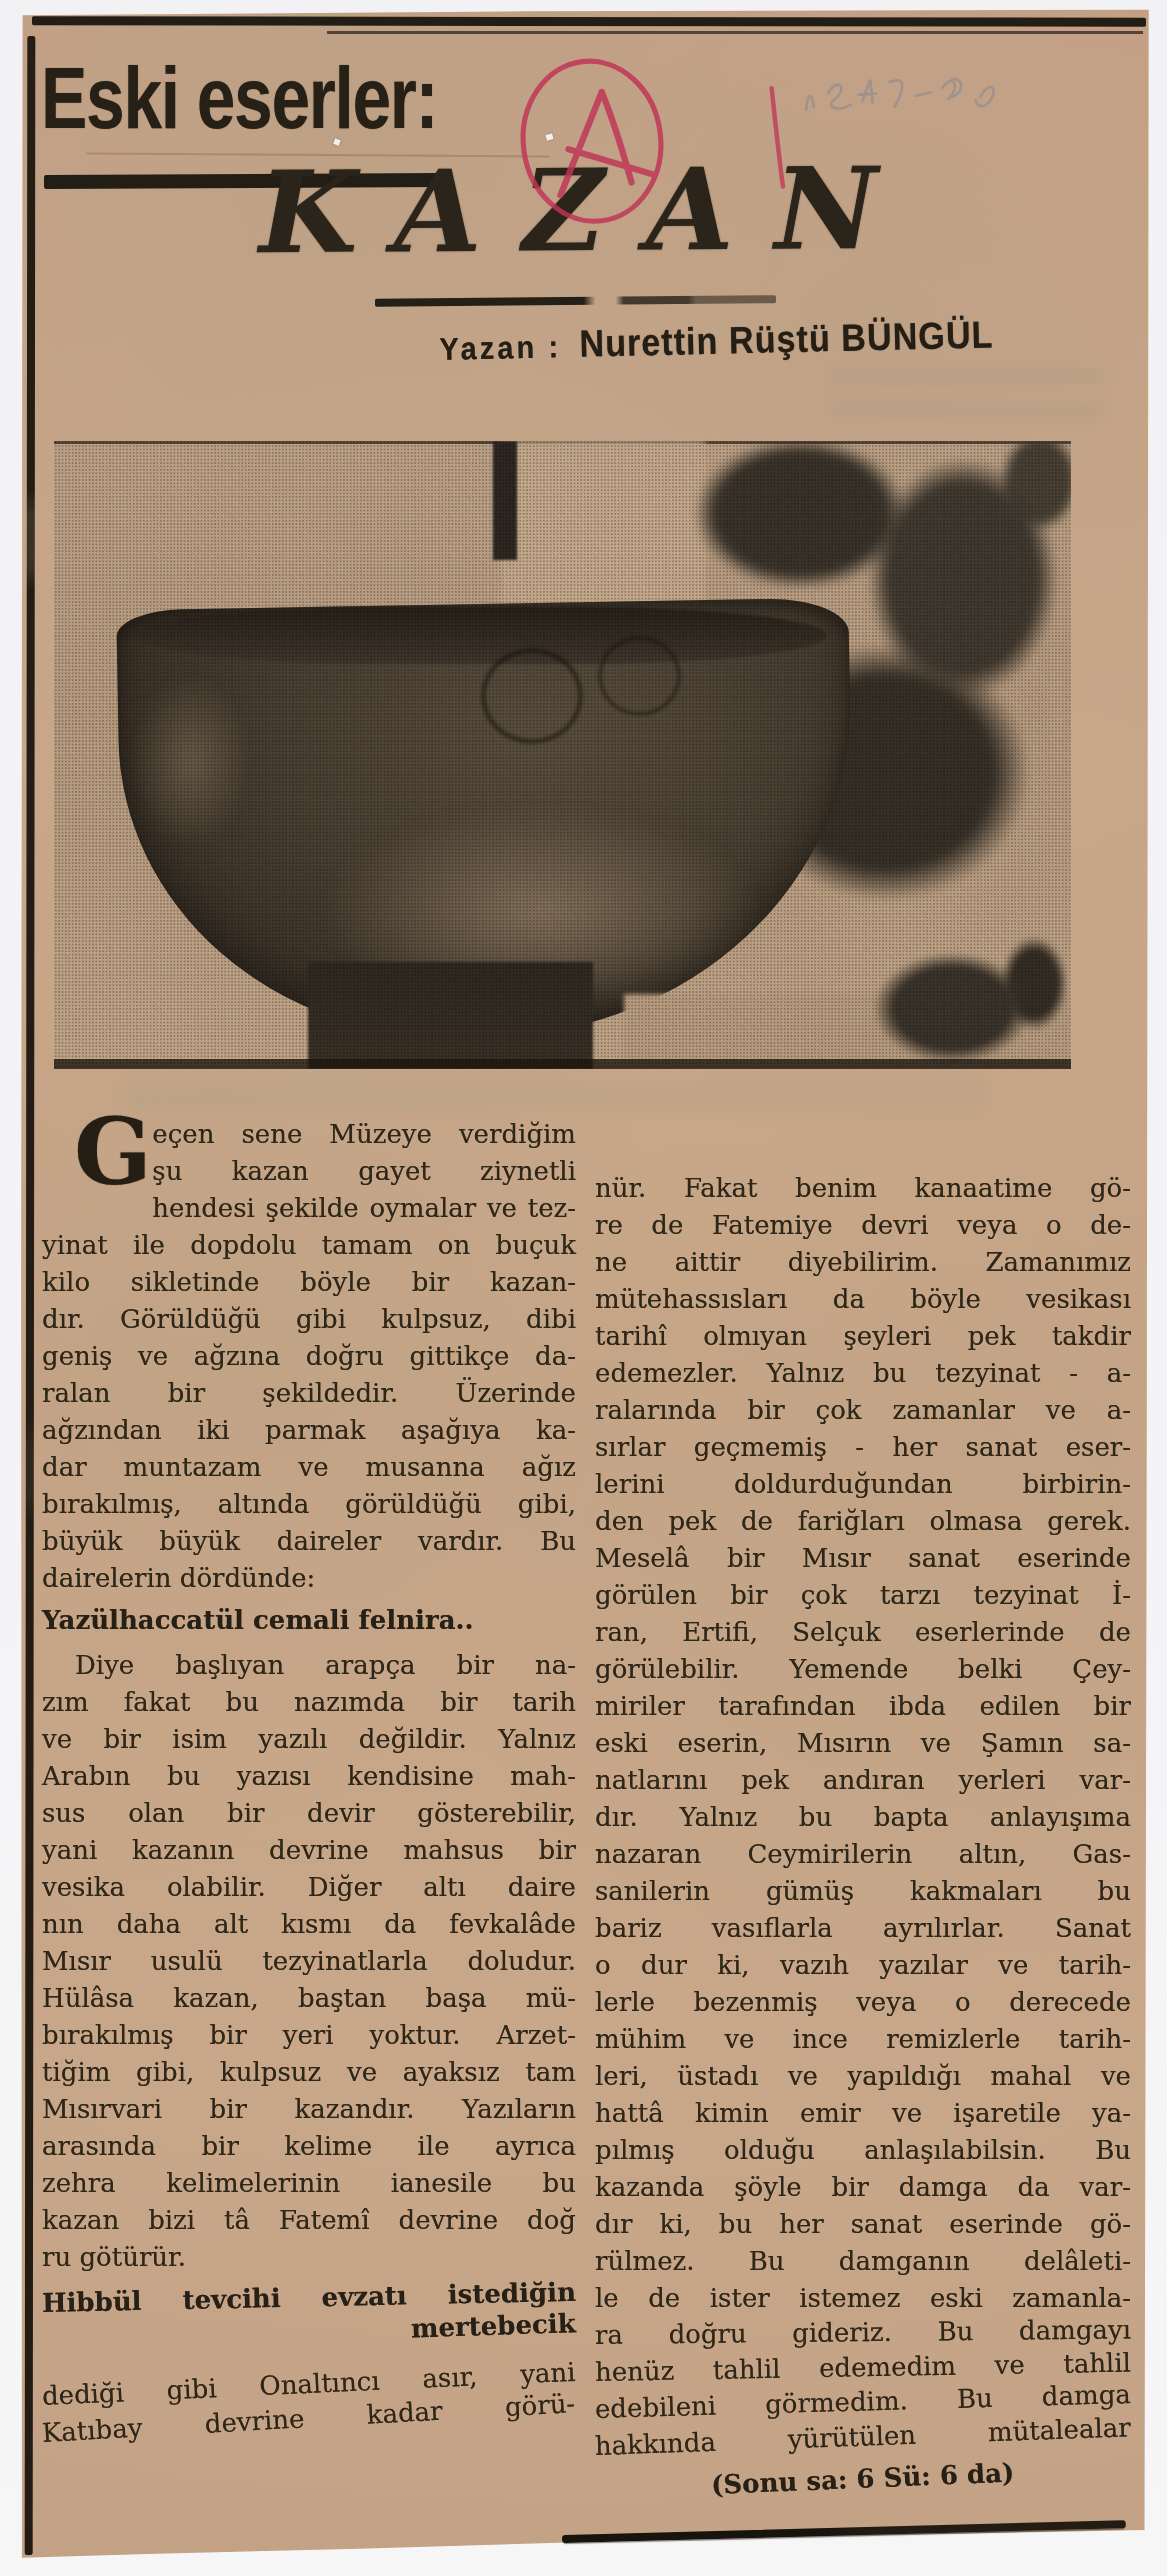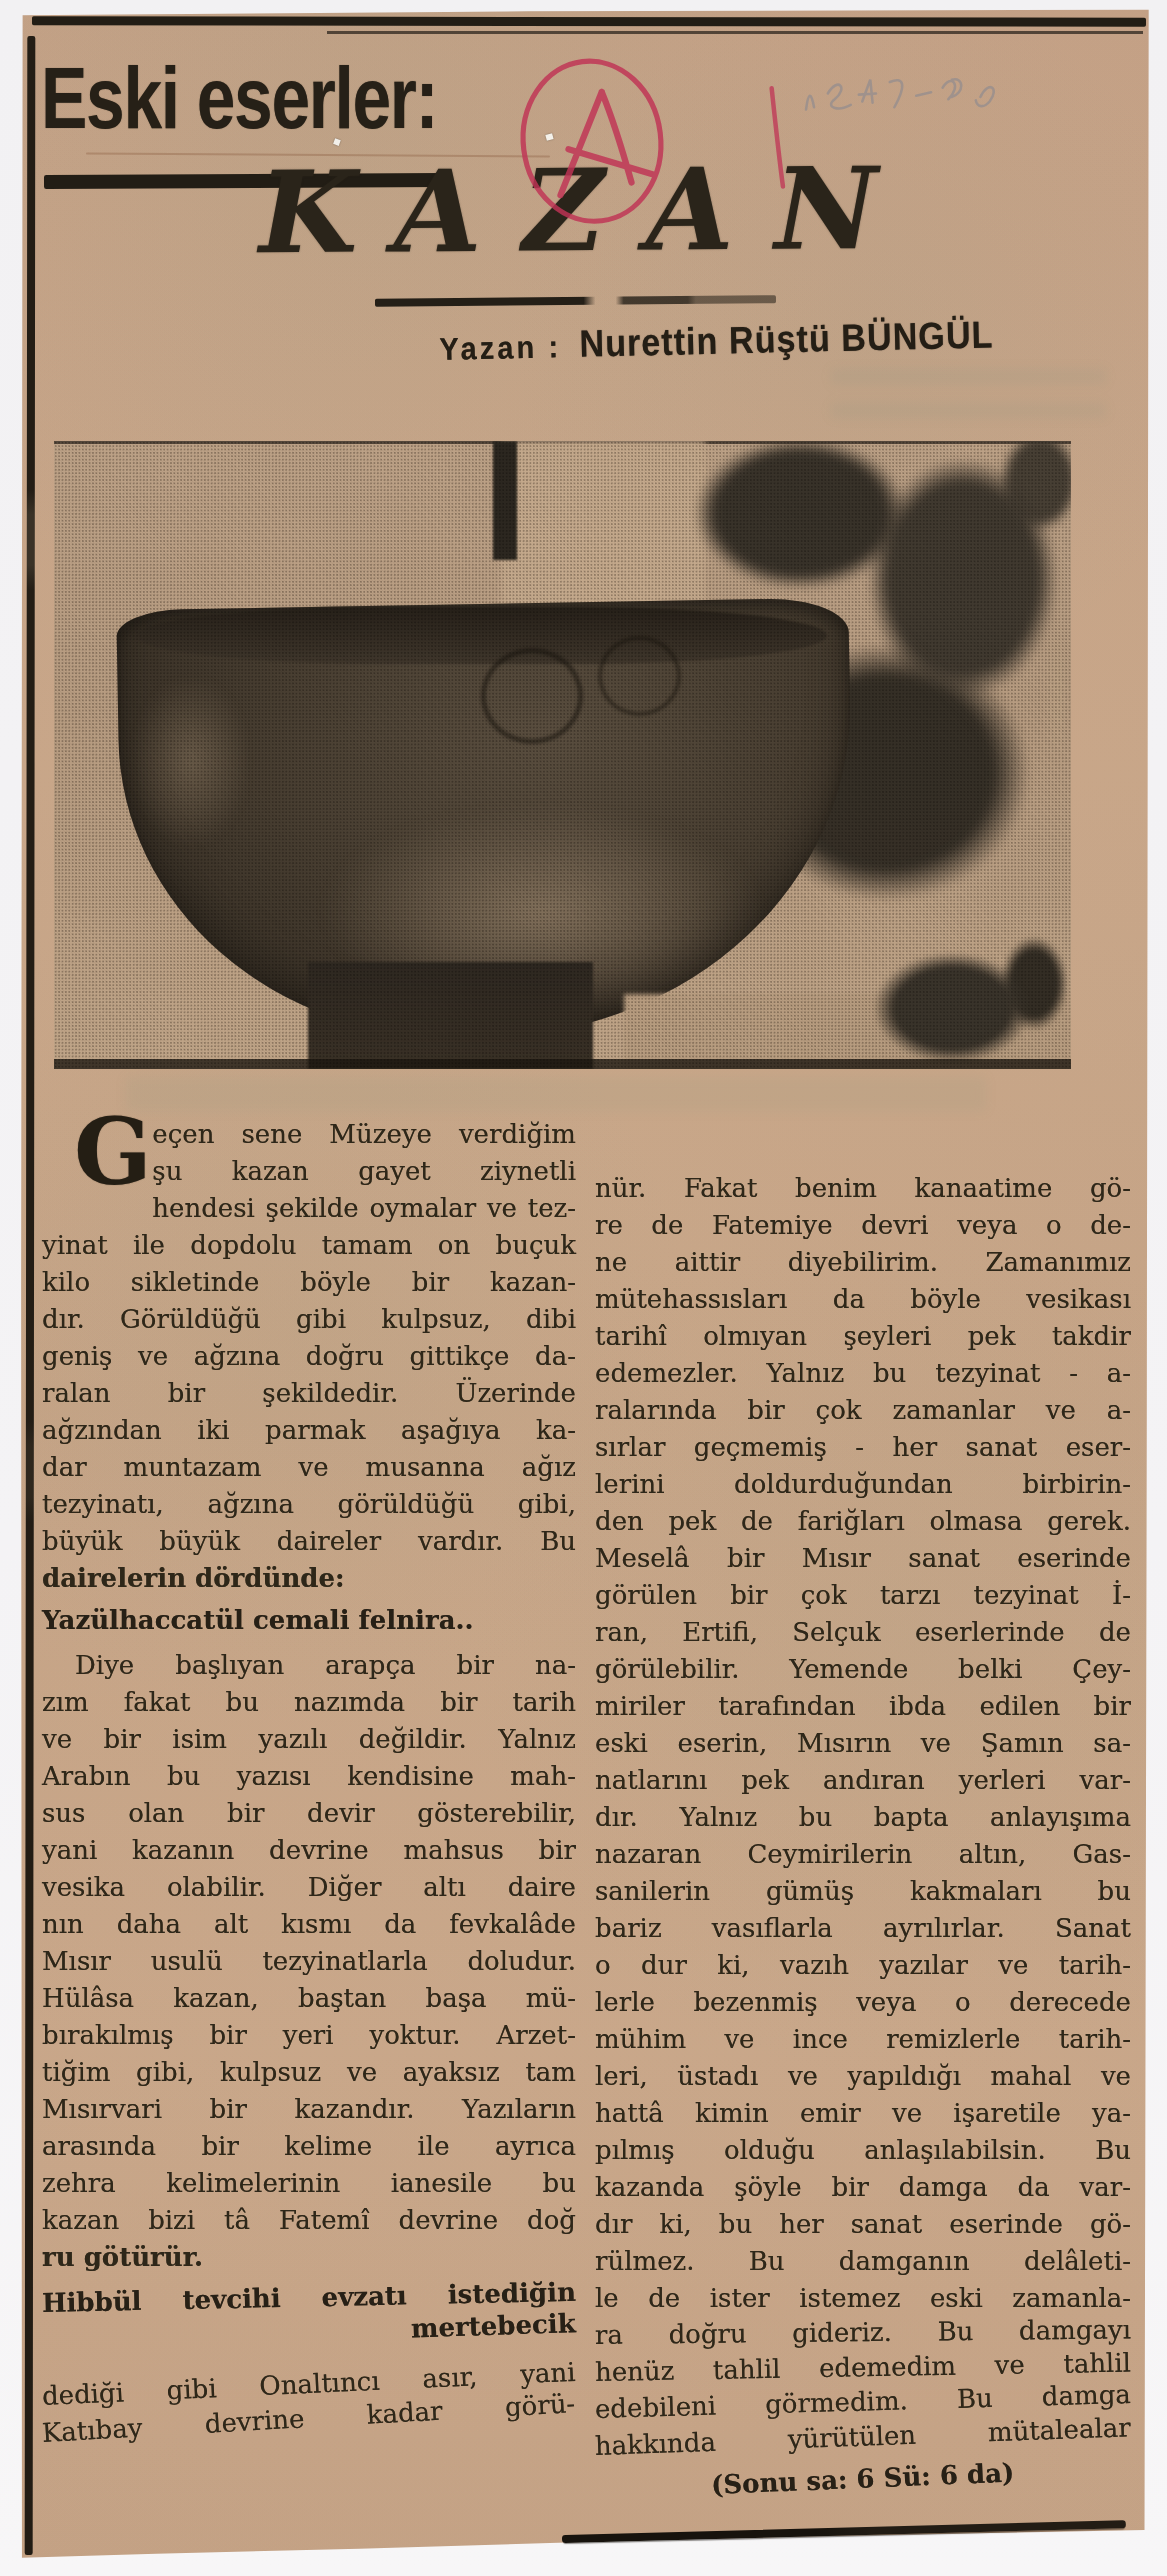--- a/index.html
+++ b/index.html
@@ -29,21 +29,21 @@
   #photo .layer{position:absolute;}
   #photo::after{content:"";position:absolute;inset:0;mix-blend-mode:multiply;
     background-image:radial-gradient(rgba(40,28,16,0.30) 0.6px, transparent 0.8px),
       repeating-linear-gradient(45deg, rgba(0,0,0,0.035) 0 0.6px, transparent 0.6px 2.3px);
     background-size:3.4px 3.4px, auto;}
   
   .col{position:absolute;color:#2e2719;font-size:26px;line-height:37px;text-shadow:0 0 0.6px rgba(46,39,25,.65);}
   .line{text-align:justify;text-align-last:justify;transform-origin:left center;}
   .line.b{font-weight:bold;color:#272016;}
   .line.ind{text-indent:33px;}
-  .line.a-l{text-align:center;text-align-last:left;font-weight:bold;}
+  .line.a-l{text-align:center;text-align-last:left;}
   .line.a-r{text-align:right;text-align-last:right;}
   .line.a-c{text-align:center;text-align-last:center;}
   .dropcap{float:left;width:68px;height:73px;margin:3.4px 10.3px 0 32px;font-weight:bold;font-size:91px;line-height:66px;color:#241e14;text-shadow:0 0 1.1px rgba(36,30,20,.6);}
   .ghost{position:absolute;filter:blur(5.2px);opacity:.5;pointer-events:none;}
 </style>
 </head>
 <body>
 
 <div id="scan">
 
@@ -118,21 +118,21 @@
       <div class="line">eçen sene Müzeye verdiğim</div>
       <div class="line">şu kazan gayet ziynetli</div>
       <div class="line">hendesi şekilde oymalar ve tez-</div>
       <div class="line">yinat ile dopdolu tamam on buçuk</div>
       <div class="line">kilo sikletinde böyle bir kazan-</div>
       <div class="line">dır. Görüldüğü gibi kulpsuz, dibi</div>
       <div class="line">geniş ve ağzına doğru gittikçe da-</div>
       <div class="line">ralan bir şekildedir. Üzerinde</div>
       <div class="line">ağzından iki parmak aşağıya ka-</div>
       <div class="line">dar muntazam ve musanna ağız</div>
-      <div class="line">tezyinatı, ağzına görüldüğü gibi,</div>
+      <div class="line">bırakılmış, altında görüldüğü gibi,</div>
       <div class="line">büyük büyük daireler vardır. Bu</div>
       <div class="line a-l">dairelerin dördünde:</div>
       <div class="line b a-l" style="margin-top: 4.6px;">Yazülhaccatül cemali felnira..</div>
       <div class="line ind" style="margin-top: 8px;">Diye başlıyan arapça bir na-</div>
       <div class="line">zım fakat bu nazımda bir tarih</div>
       <div class="line">ve bir isim yazılı değildir. Yalnız</div>
       <div class="line">Arabın bu yazısı kendisine mah-</div>
       <div class="line">sus olan bir devir gösterebilir,</div>
       <div class="line">yani kazanın devrine mahsus bir</div>
       <div class="line">vesika olabilir. Diğer altı daire</div>

